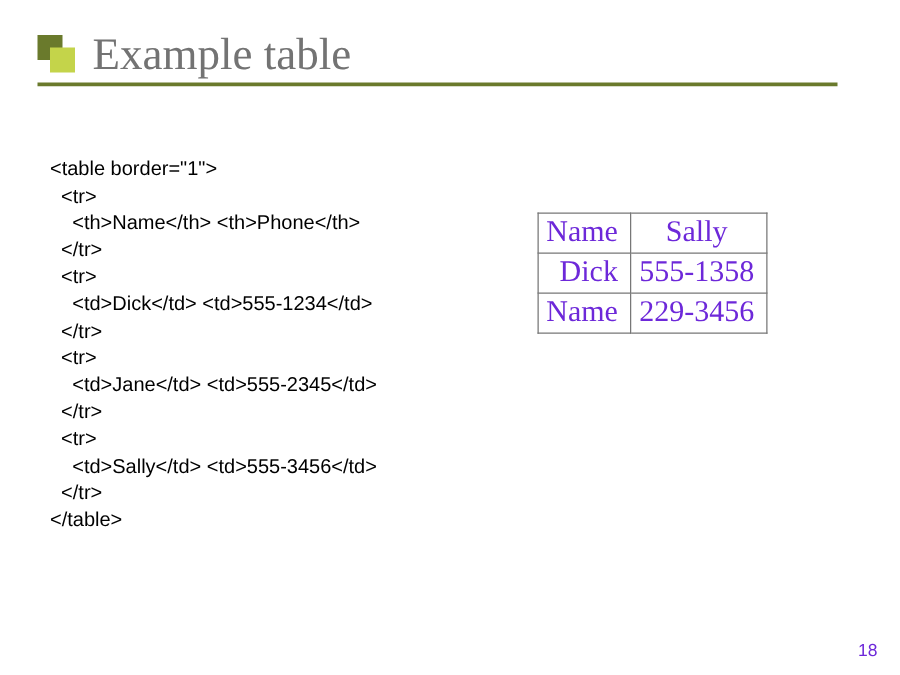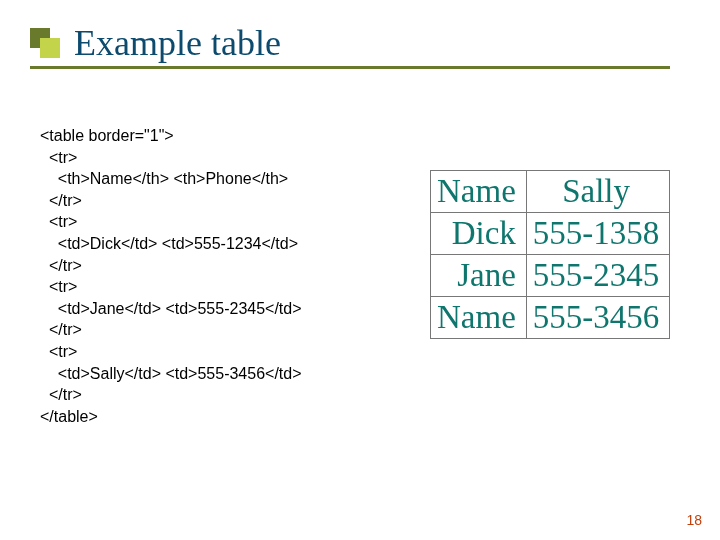--- a/index.html
+++ b/index.html
@@ -35,21 +35,21 @@
   }
   .title-bullet .front {
     position: absolute;
     left: 10px; top: 10px;
     width: 20px; height: 20px;
     background: #c4d44a;
   }
 
   .title-text {
     font-size: 36px;
-    color: #0c4a6e;
+    color: #737373;
   }
 
   .title-underline {
     position: absolute;
     top: 66px;
     left: 30px;
     width: 640px;
     height: 3px;
     background: #6a7a2c;
   }
@@ -64,41 +64,41 @@
     color: #000;
     white-space: pre;
   }
 
   .rendered-table {
     position: absolute;
     top: 170px;
     left: 430px;
     border-collapse: collapse;
     font-family: "Times New Roman", Times, serif;
-    font-size: 33px;
-    color: #0f766e;
+    font-size: 24px;
+    color: #6d28d9;
   }
   .rendered-table th,
   .rendered-table td {
     border: 1px solid #777;
     padding: 2px 10px 2px 6px;
     text-align: right;
     font-weight: normal;
   }
   .rendered-table th {
     text-align: center;
   }
 
   .page-number {
     position: absolute;
     bottom: 12px;
     right: 18px;
     font-family: Arial, Helvetica, sans-serif;
     font-size: 14px;
-    color: #c2410c;
+    color: #6d28d9;
   }
 </style>
 </head>
 <body>
 
 <div class="title-bar">
   <div class="title-bullet">
     <div class="back"></div>
     <div class="front"></div>
   </div>
@@ -125,23 +125,19 @@
   <tbody>
       <tr>
     <th>Name</th>
     <th>Sally</th>
   </tr>
   <tr>
     <td>Dick</td>
     <td>555-1358</td>
   </tr>
   <tr>
-    <td>Jane</td>
-    <td>555-2345</td>
-  </tr>
-  <tr>
     <td>Name</td>
-    <td>555-3456</td>
+    <td>229-3456</td>
   </tr>
 </tbody>
   </table>
 
 <div class="page-number">18</div>
 
 </body></html>

